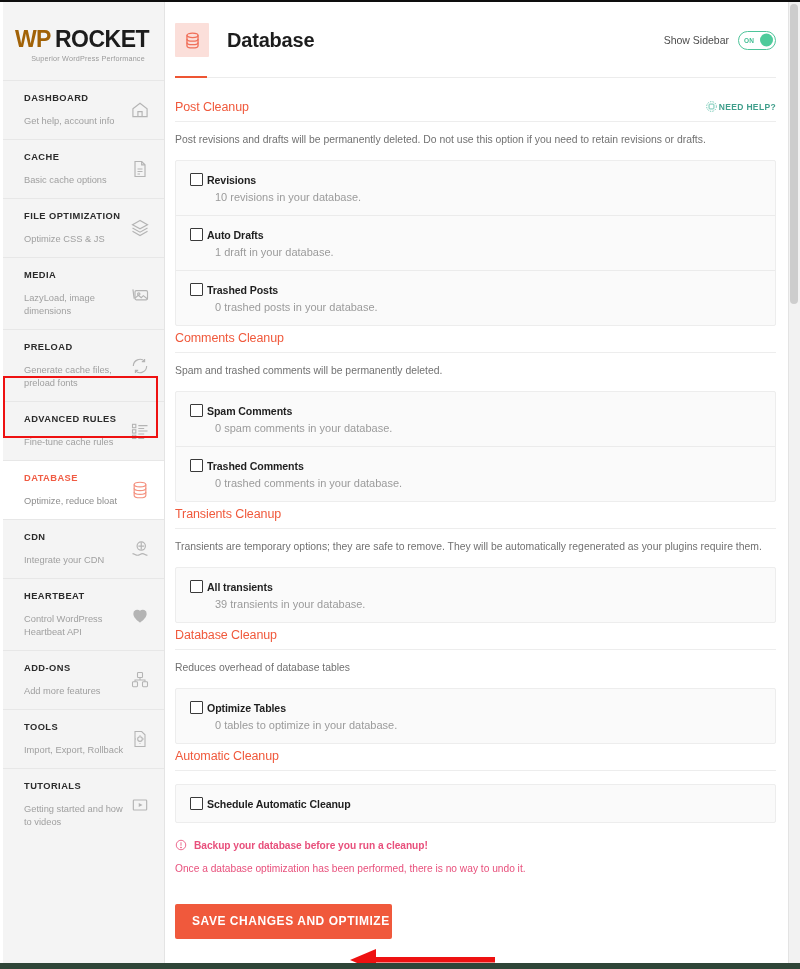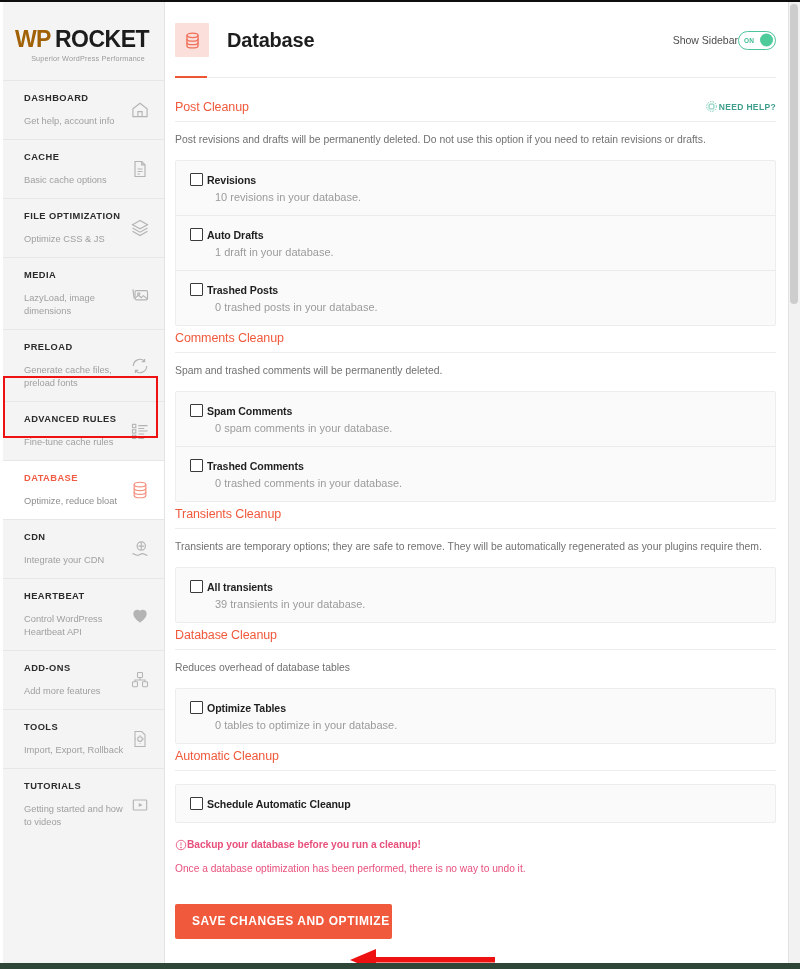--- a/index.html
+++ b/index.html
@@ -114,20 +114,21 @@
     font-size: 20px;
     font-weight: bold;
     color: #1d1d1d;
     margin-left: 18px;
     letter-spacing: -0.2px;
   }
   .topbar-right {
     margin-left:auto;
     display:flex;
     align-items:center;
+    gap: 9px;
   }
   .show-sidebar-label { font-size:10.5px; color:#4c4c4c; }
   .toggle {
     width: 38px; height: 19px;
     border: 1.5px solid #4ec49a;
     border-radius: 10px;
     background: #ffffff;
     display:flex; align-items:center;
     padding: 0 2px;
     position: relative;
@@ -208,21 +209,21 @@
   }
   .opt-sub {
     font-size: 11px;
     color: #9b9b9b;
     margin-left: 25px;
     margin-top: 5px;
   }
 
   
   .warn-row {
-    display:flex; align-items:flex-start; gap:0;
+    display:flex; align-items:center; gap:7px;
     margin-top: 16px;
   }
   .warn-icon { width:12px; height:12px; flex:0 0 12px; color:#e8507c; }
   .warn-icon svg { display:block; width:12px; height:12px; }
   .warn-strong { font-size:10.2px; color:#e8507c; font-weight:bold; letter-spacing:-0.05px; }
   .warn-text { font-size:10.2px; color:#e8507c; margin-top:12px; }
 
   .save-btn {
     margin-top: 30px;
     display:inline-block;

